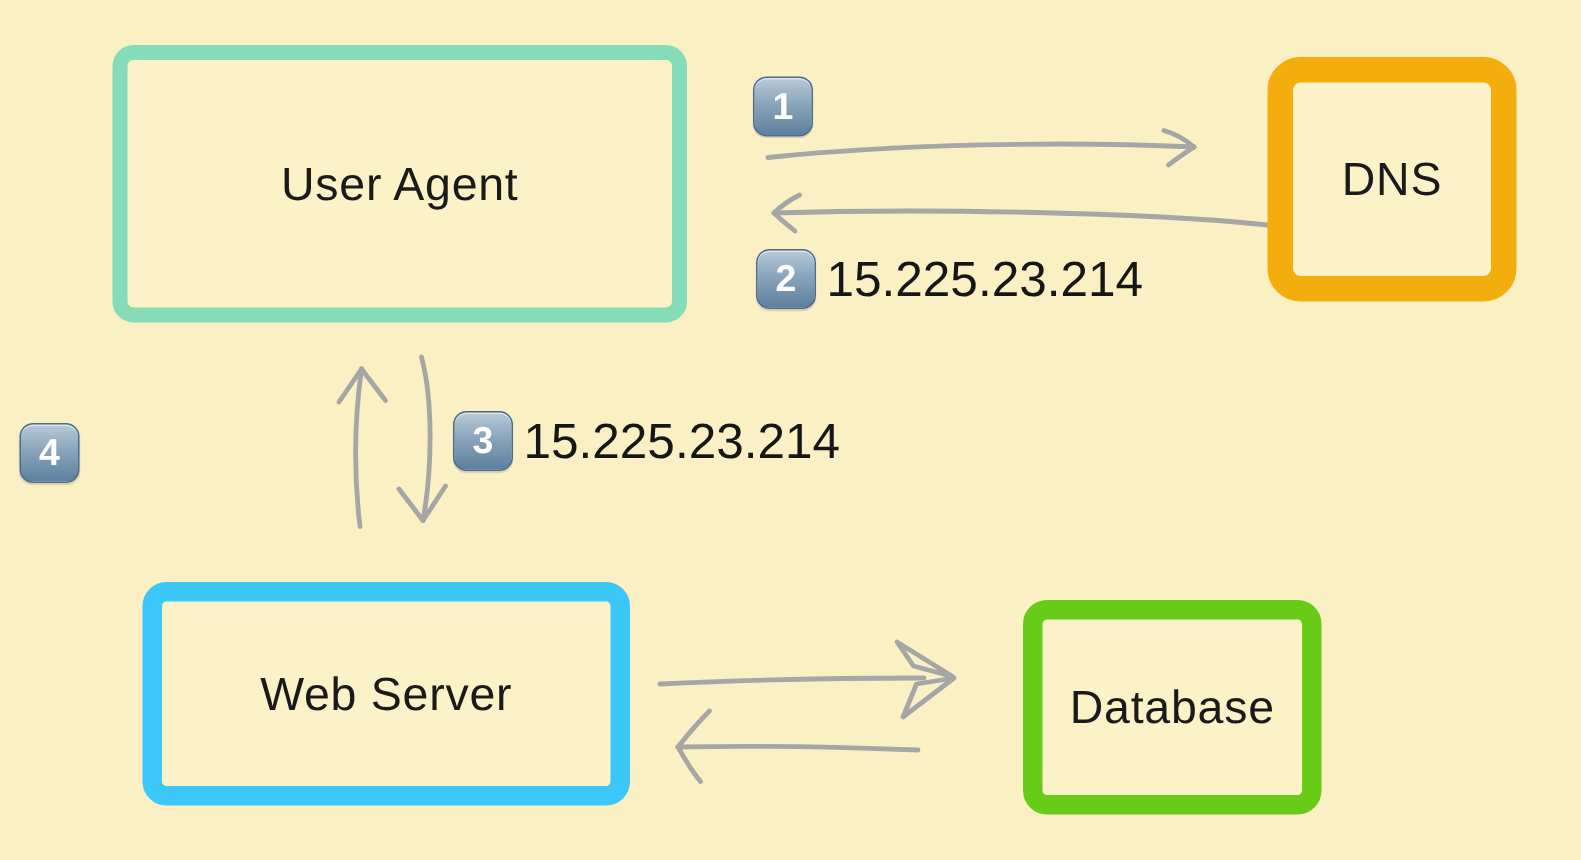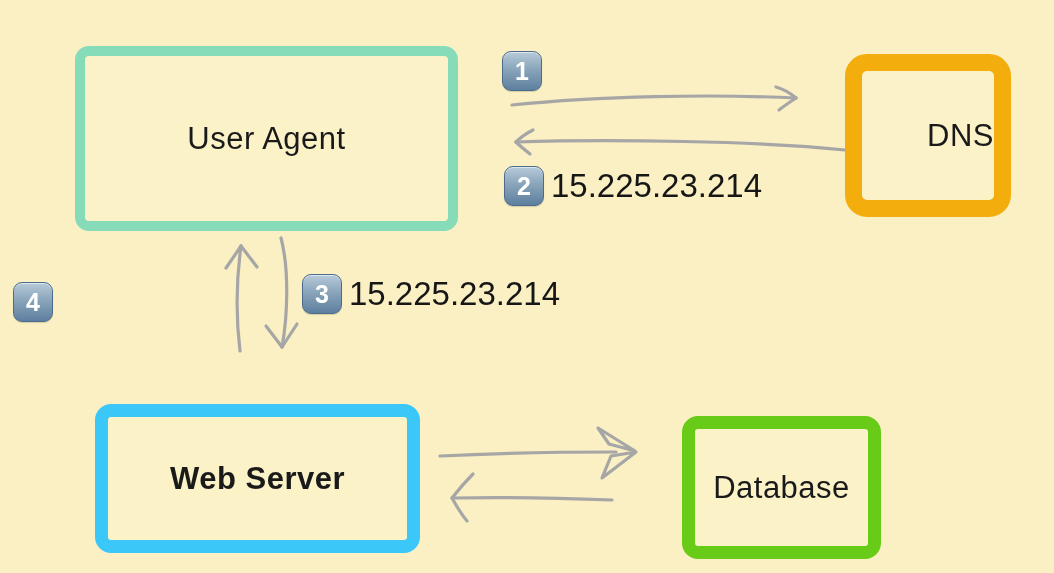--- a/index.html
+++ b/index.html
@@ -32,41 +32,38 @@
   .node {
     position: absolute;
     box-sizing: border-box;
     display: flex;
     align-items: center;
     justify-content: center;
     background: #fbf2c8;
     color: #1a1a1a;
     font-size: 31px;
     letter-spacing: 0.5px;
-    margin-top: 16px;
   }
   .node-user-agent {
     left: 75px; top: 30px;
     width: 383px; height: 185px;
     border: 10px solid #86dcb9;
     border-radius: 14px;
   }
   .node-dns {
     left: 845px; top: 38px;
     width: 166px; height: 163px;
     border: 17px solid #f3ad0c;
     border-radius: 22px;
-    justify-content: flex-end;
   }
   .node-web-server {
     left: 95px; top: 388px;
     width: 325px; height: 149px;
     border: 13px solid #3cc7f9;
     border-radius: 16px;
-    font-weight: bold;
   }
   .node-database {
     left: 682px; top: 400px;
     width: 199px; height: 143px;
     border: 13px solid #68cb17;
     border-radius: 16px;
   }
   .step {
     position: absolute;
     display: flex;

